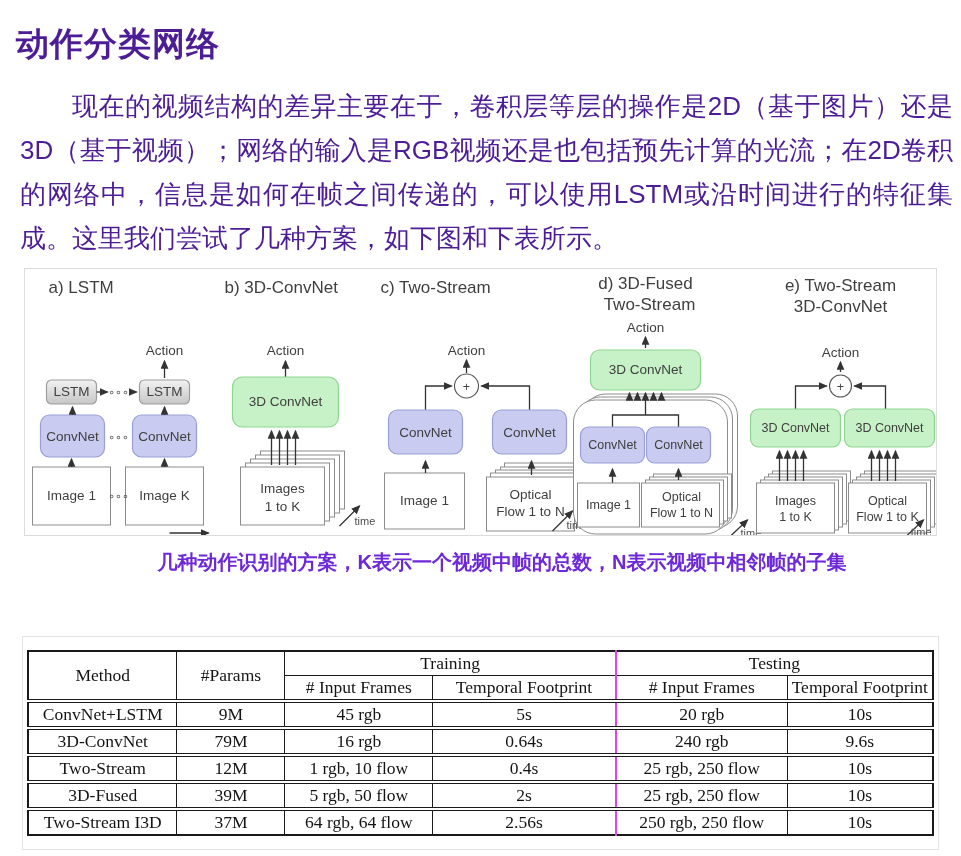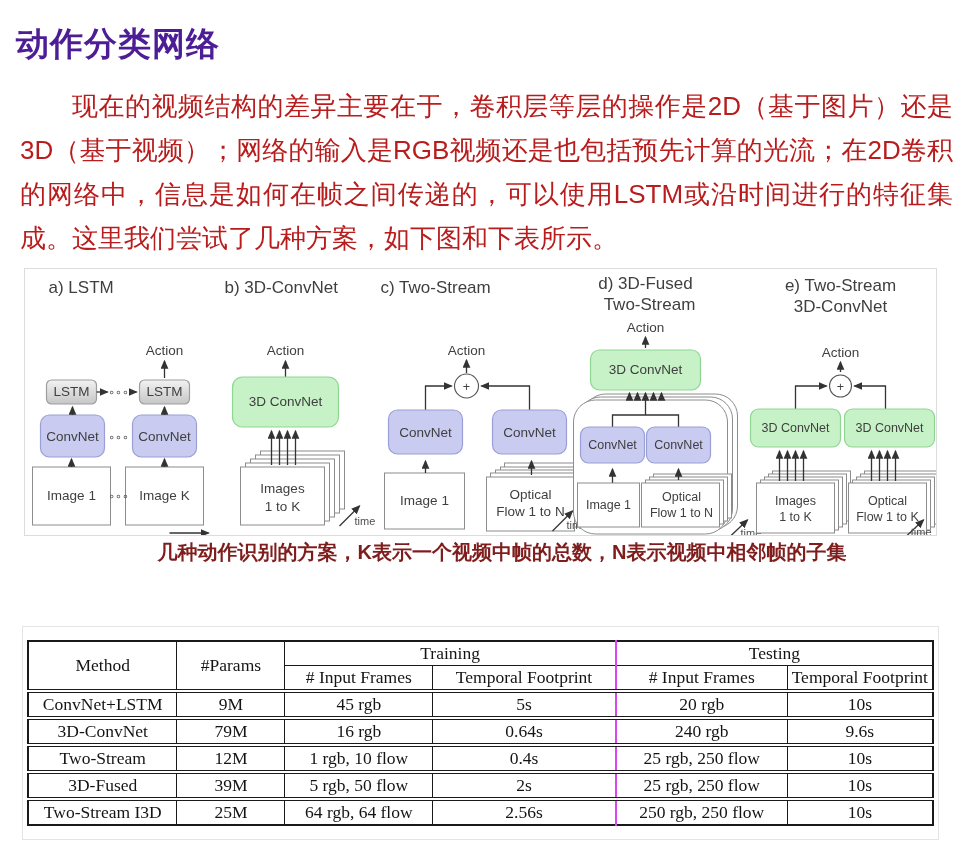--- a/index.html
+++ b/index.html
@@ -8,32 +8,32 @@
     width:961px; height:856px; overflow:hidden;
     font-family:"Liberation Sans", sans-serif;
   }
   .page-title {
     margin:24px 0 16px 16px;
     font-size:33px; line-height:40px; font-weight:bold;
     color:#4c1d95; letter-spacing:1px;
   }
   .intro-para {
     margin:20px 8px 0 20px;
-    font-size:26px; line-height:44px; color:#b91c1c;
+    font-size:26px; line-height:44px; color:#4c1d95;
     text-indent:2em; text-align:justify;
   }
   .figure-box {
     margin:8px 24px 0 24px;
     border:1px solid #dcdcdc; background:#fff;
     height:268px; overflow:hidden;
   }
   .figure-box svg { display:block; }
   .fig-caption {
-    margin-top:3px; text-align:center;
-    font-size:20px; font-weight:bold; color:#7f1d1d;padding-left:43px;
+    margin-top:13px; text-align:center;
+    font-size:20px; font-weight:bold; color:#6d28d9;padding-left:43px;
   }
   .table-box {
     margin:60px 22px 0 22px;
     border:1px solid #e4e4e4; background:#fff;
     padding:13px 4px;
   }
   table.methods {
     width:100%; border-collapse:collapse;
     border:2px solid #1a1a1a;
     font-family:"Liberation Serif", serif;
@@ -298,21 +298,21 @@
         <tr>
     <td>3D-Fused</td>
     <td>39M</td>
     <td>5 rgb, 50 flow</td>
     <td>2s</td>
     <td class="grp-border">25 rgb, 250 flow</td>
     <td>10s</td>
   </tr>
         <tr>
     <td>Two-Stream I3D</td>
-    <td>25M</td>
+    <td>37M</td>
     <td>64 rgb, 64 flow</td>
     <td>2.56s</td>
     <td class="grp-border">250 rgb, 250 flow</td>
     <td>10s</td>
   </tr>
       </tbody>
   </table>
 </div>
 
 </body></html>

